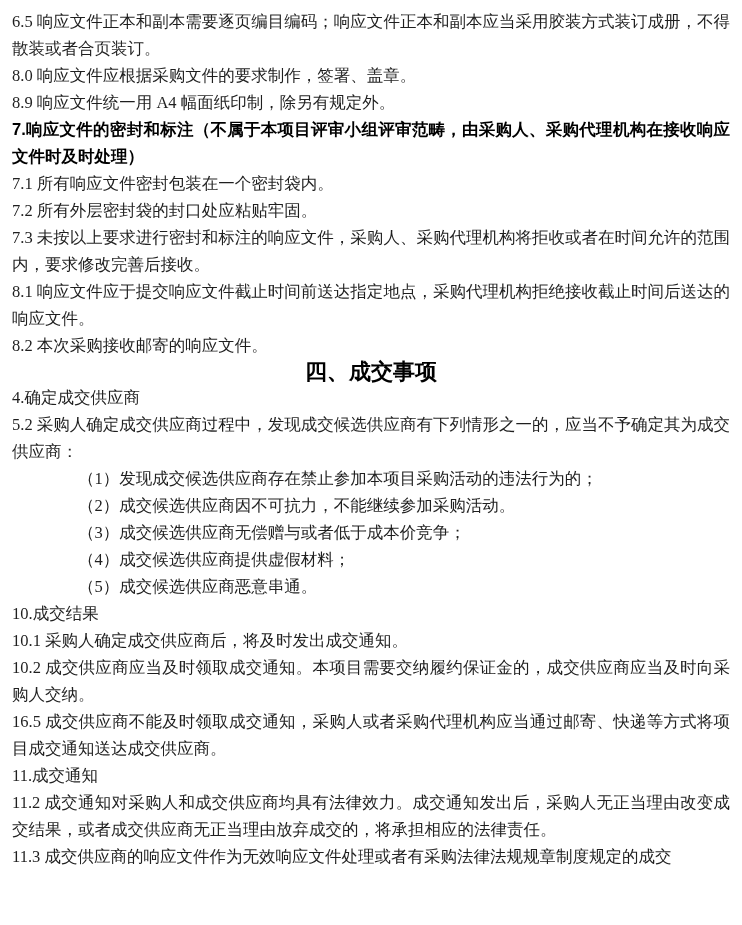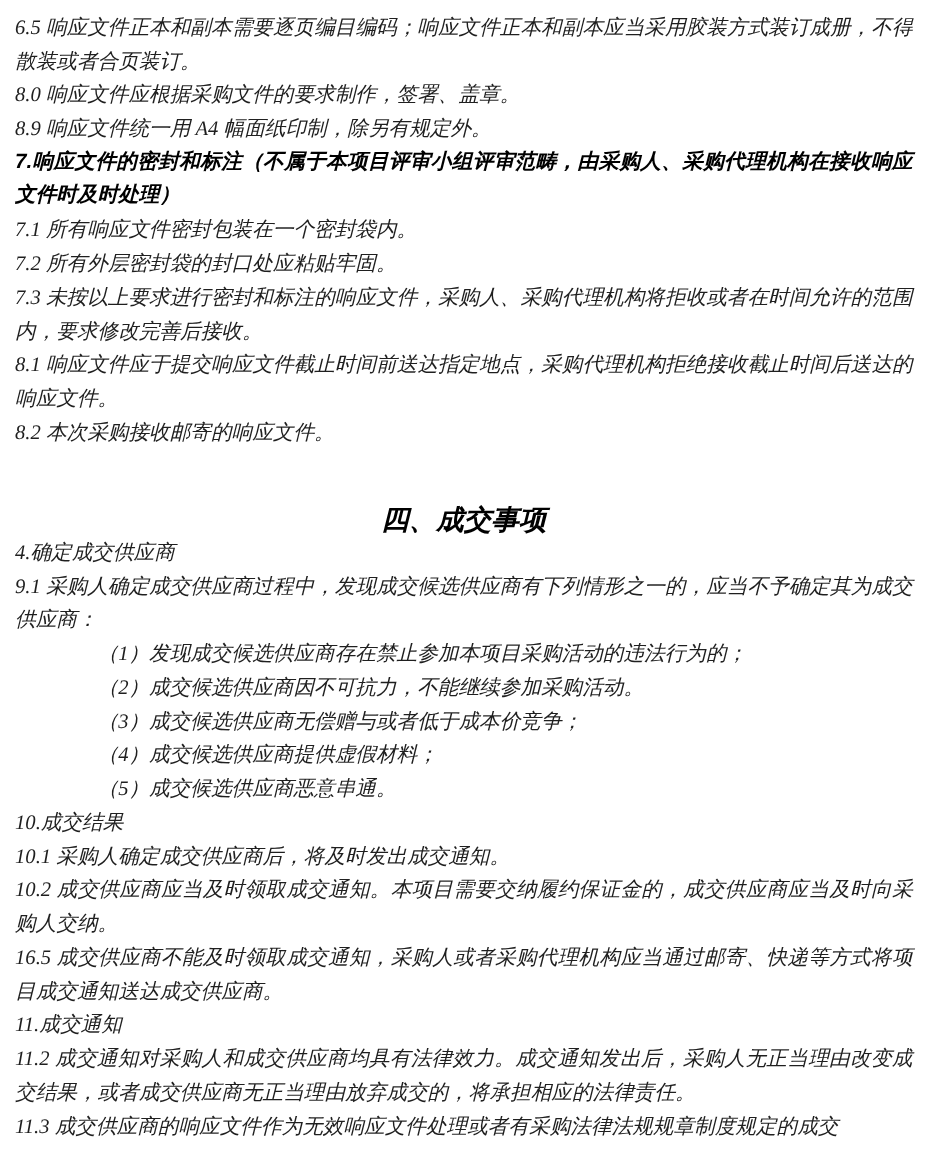--- a/index.html
+++ b/index.html
@@ -9,21 +9,20 @@
   }
   .page {
     position: relative;
     width: 742px;
     height: 925px;
     box-sizing: border-box;
     padding: 8px 12px 0 12px;
     background: #ffffff;
     overflow: hidden;
     font-family: "Liberation Serif", "DejaVu Serif", serif;
-    font-style: italic;
   }
   p.blk {
     margin: 0;
     font-size: 16.5px;
     line-height: 27px;
     text-align: justify;
     color: #1f1f1f;
     font-family: "Liberation Serif", "DejaVu Serif", serif;
     word-break: break-all;
   }
@@ -34,21 +33,20 @@
     text-align: justify;
   }
   p.chapter {
     font-family: "Liberation Sans", "DejaVu Sans", sans-serif;
     font-weight: 700;
     font-size: 22px;
     line-height: 25px;
     height: 25px;
     text-align: center;
     color: #000000;
-    margin-top: 44px;
   }
   p.item {
     padding-left: 66px;
   }
 </style>
 </head>
 <body>
 
 <div class="page">
   <div>
@@ -56,21 +54,21 @@
       <p class="blk body">8.0 响应文件应根据采购文件的要求制作，签署、盖章。</p>
       <p class="blk body">8.9 响应文件统一用 A4 幅面纸印制，除另有规定外。</p>
       <p class="blk clause">7.响应文件的密封和标注（不属于本项目评审小组评审范畴，由采购人、采购代理机构在接收响应文件时及时处理）</p>
       <p class="blk body">7.1 所有响应文件密封包装在一个密封袋内。</p>
       <p class="blk body">7.2 所有外层密封袋的封口处应粘贴牢固。</p>
       <p class="blk body">7.3 未按以上要求进行密封和标注的响应文件，采购人、采购代理机构将拒收或者在时间允许的范围内，要求修改完善后接收。</p>
       <p class="blk body">8.1 响应文件应于提交响应文件截止时间前送达指定地点，采购代理机构拒绝接收截止时间后送达的响应文件。</p>
       <p class="blk body">8.2 本次采购接收邮寄的响应文件。</p>
       <p class="blk chapter">四、成交事项</p>
       <p class="blk body">4.确定成交供应商</p>
-      <p class="blk body">9.1 采购人确定成交供应商过程中，发现成交候选供应商有下列情形之一的，应当不予确定其为成交供应商：</p>
+      <p class="blk body">5.2 采购人确定成交供应商过程中，发现成交候选供应商有下列情形之一的，应当不予确定其为成交供应商：</p>
       <p class="blk item">（1）发现成交候选供应商存在禁止参加本项目采购活动的违法行为的；</p>
       <p class="blk item">（2）成交候选供应商因不可抗力，不能继续参加采购活动。</p>
       <p class="blk item">（3）成交候选供应商无偿赠与或者低于成本价竞争；</p>
       <p class="blk item">（4）成交候选供应商提供虚假材料；</p>
       <p class="blk item">（5）成交候选供应商恶意串通。</p>
       <p class="blk body">10.成交结果</p>
       <p class="blk body">10.1 采购人确定成交供应商后，将及时发出成交通知。</p>
       <p class="blk body">10.2 成交供应商应当及时领取成交通知。本项目需要交纳履约保证金的，成交供应商应当及时向采购人交纳。</p>
       <p class="blk body">16.5 成交供应商不能及时领取成交通知，采购人或者采购代理机构应当通过邮寄、快递等方式将项目成交通知送达成交供应商。</p>
       <p class="blk body">11.成交通知</p>

